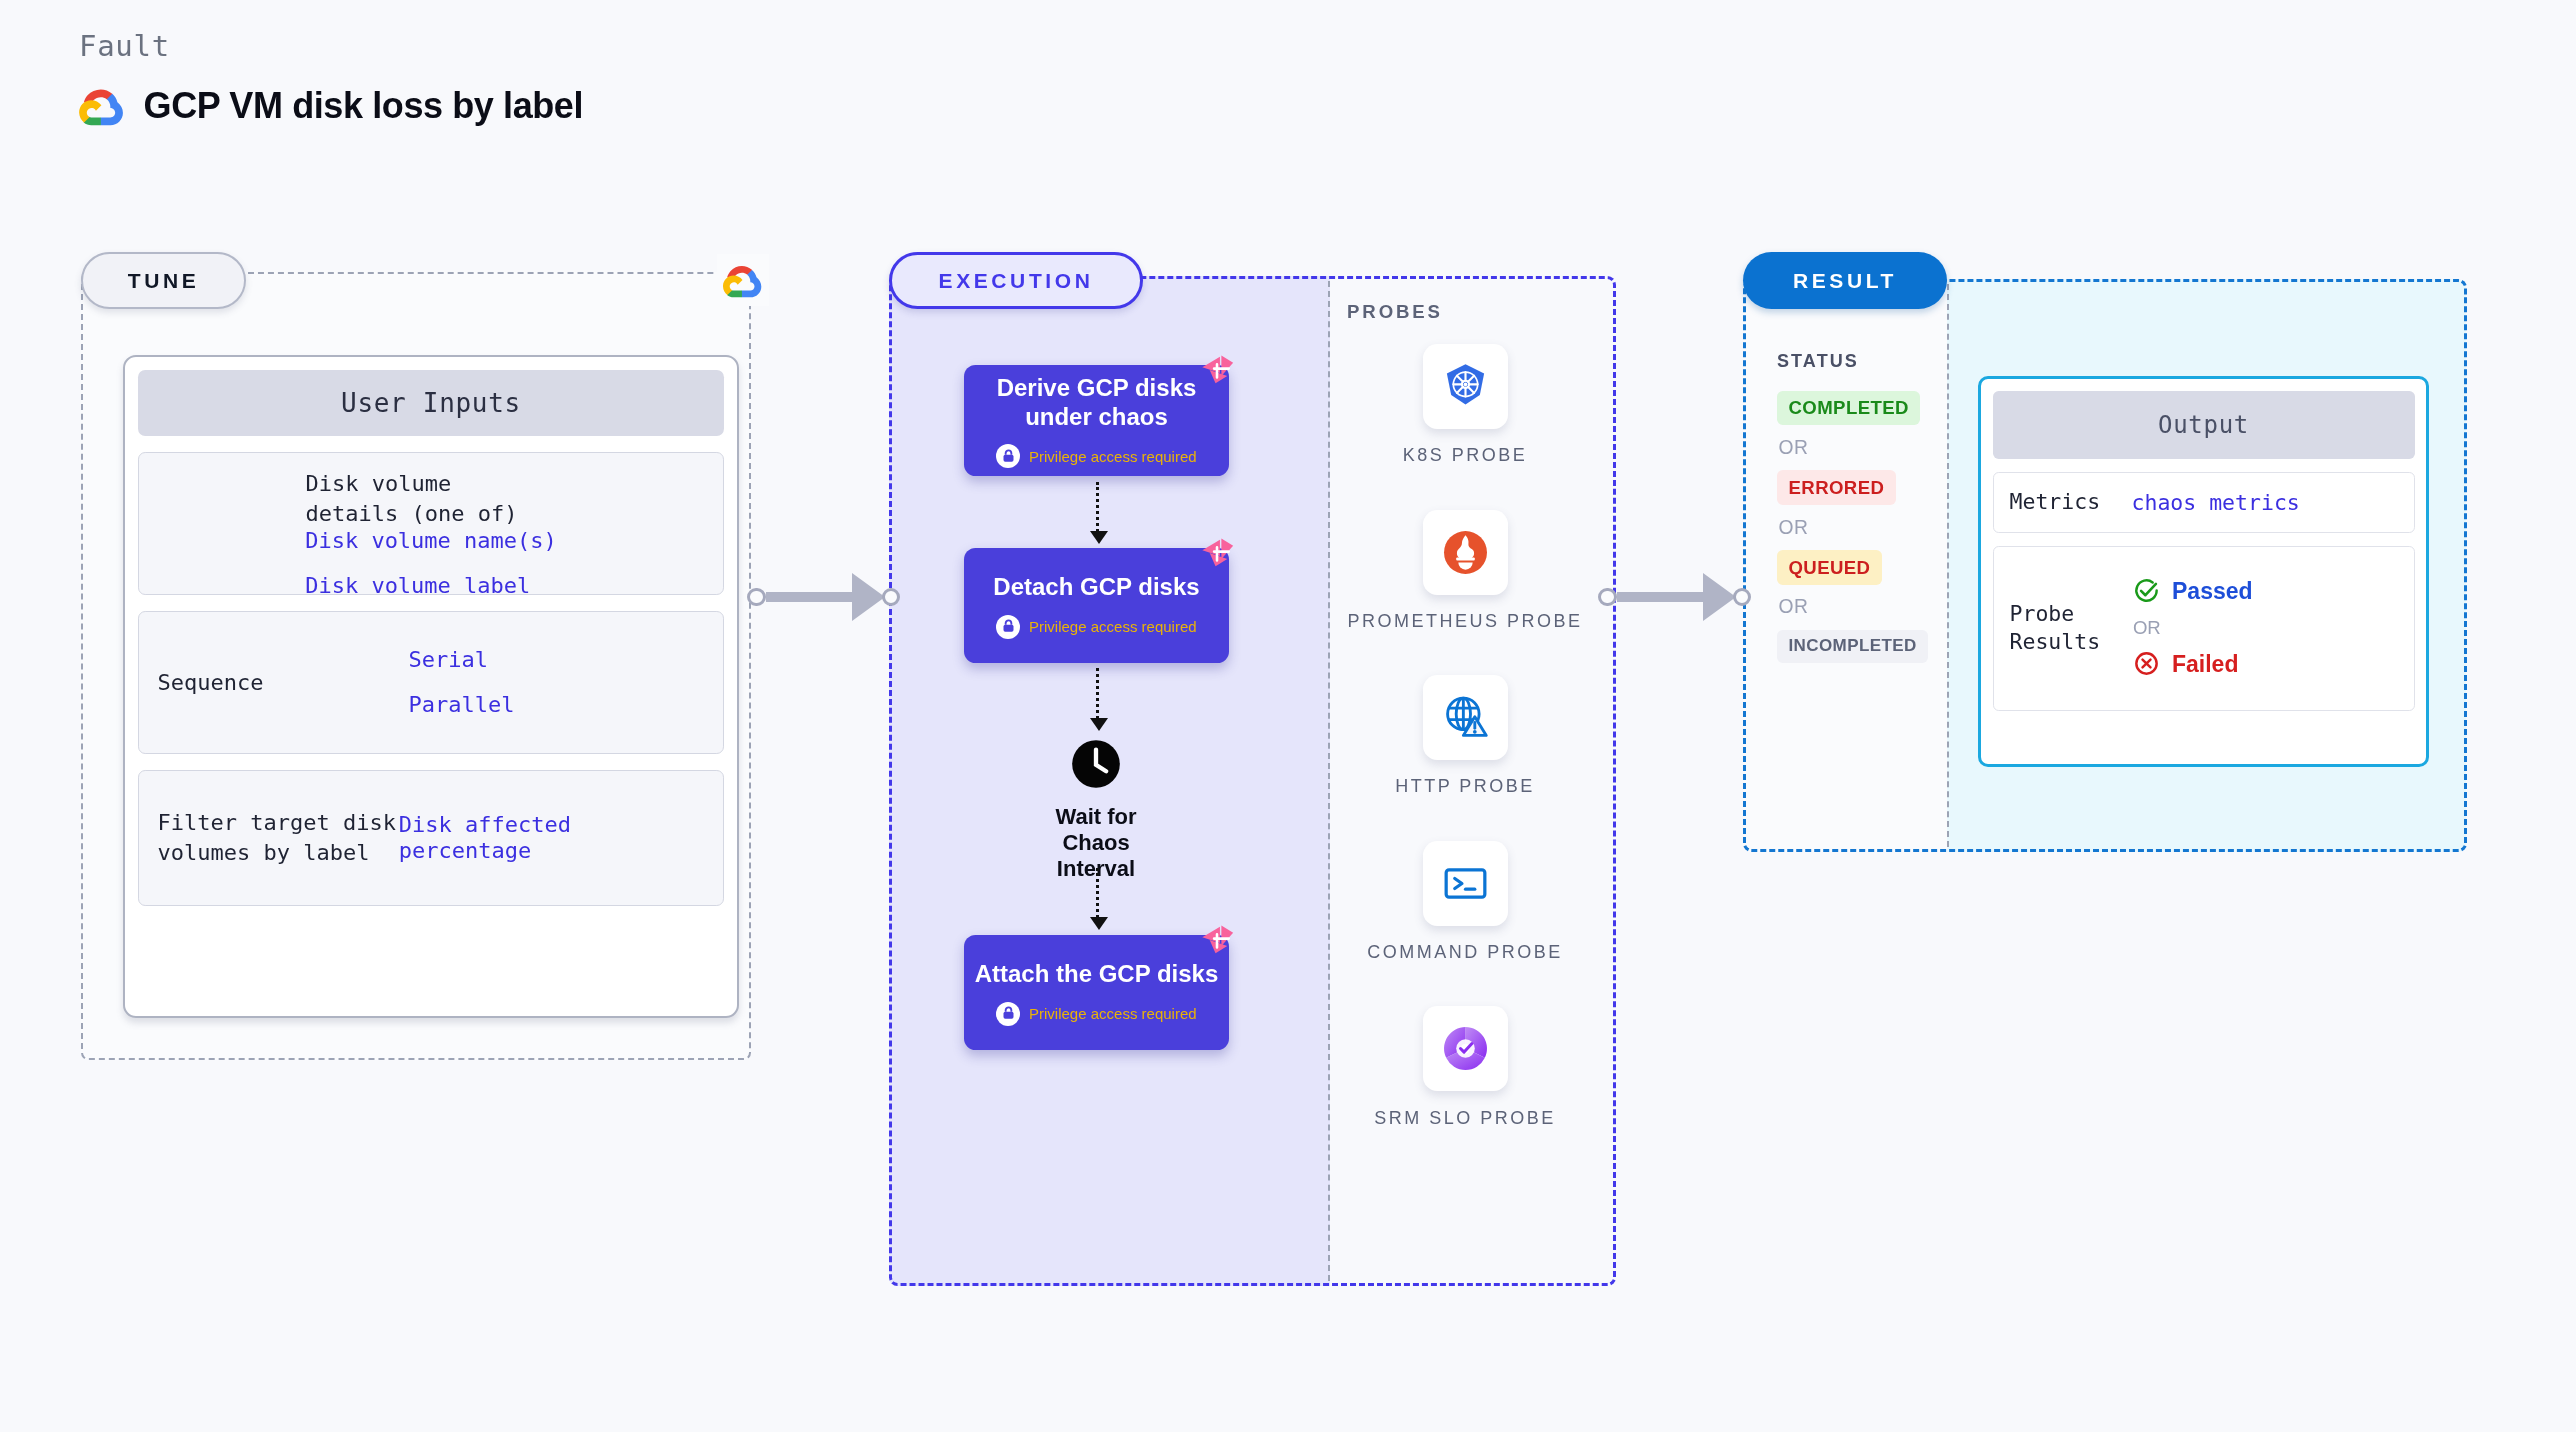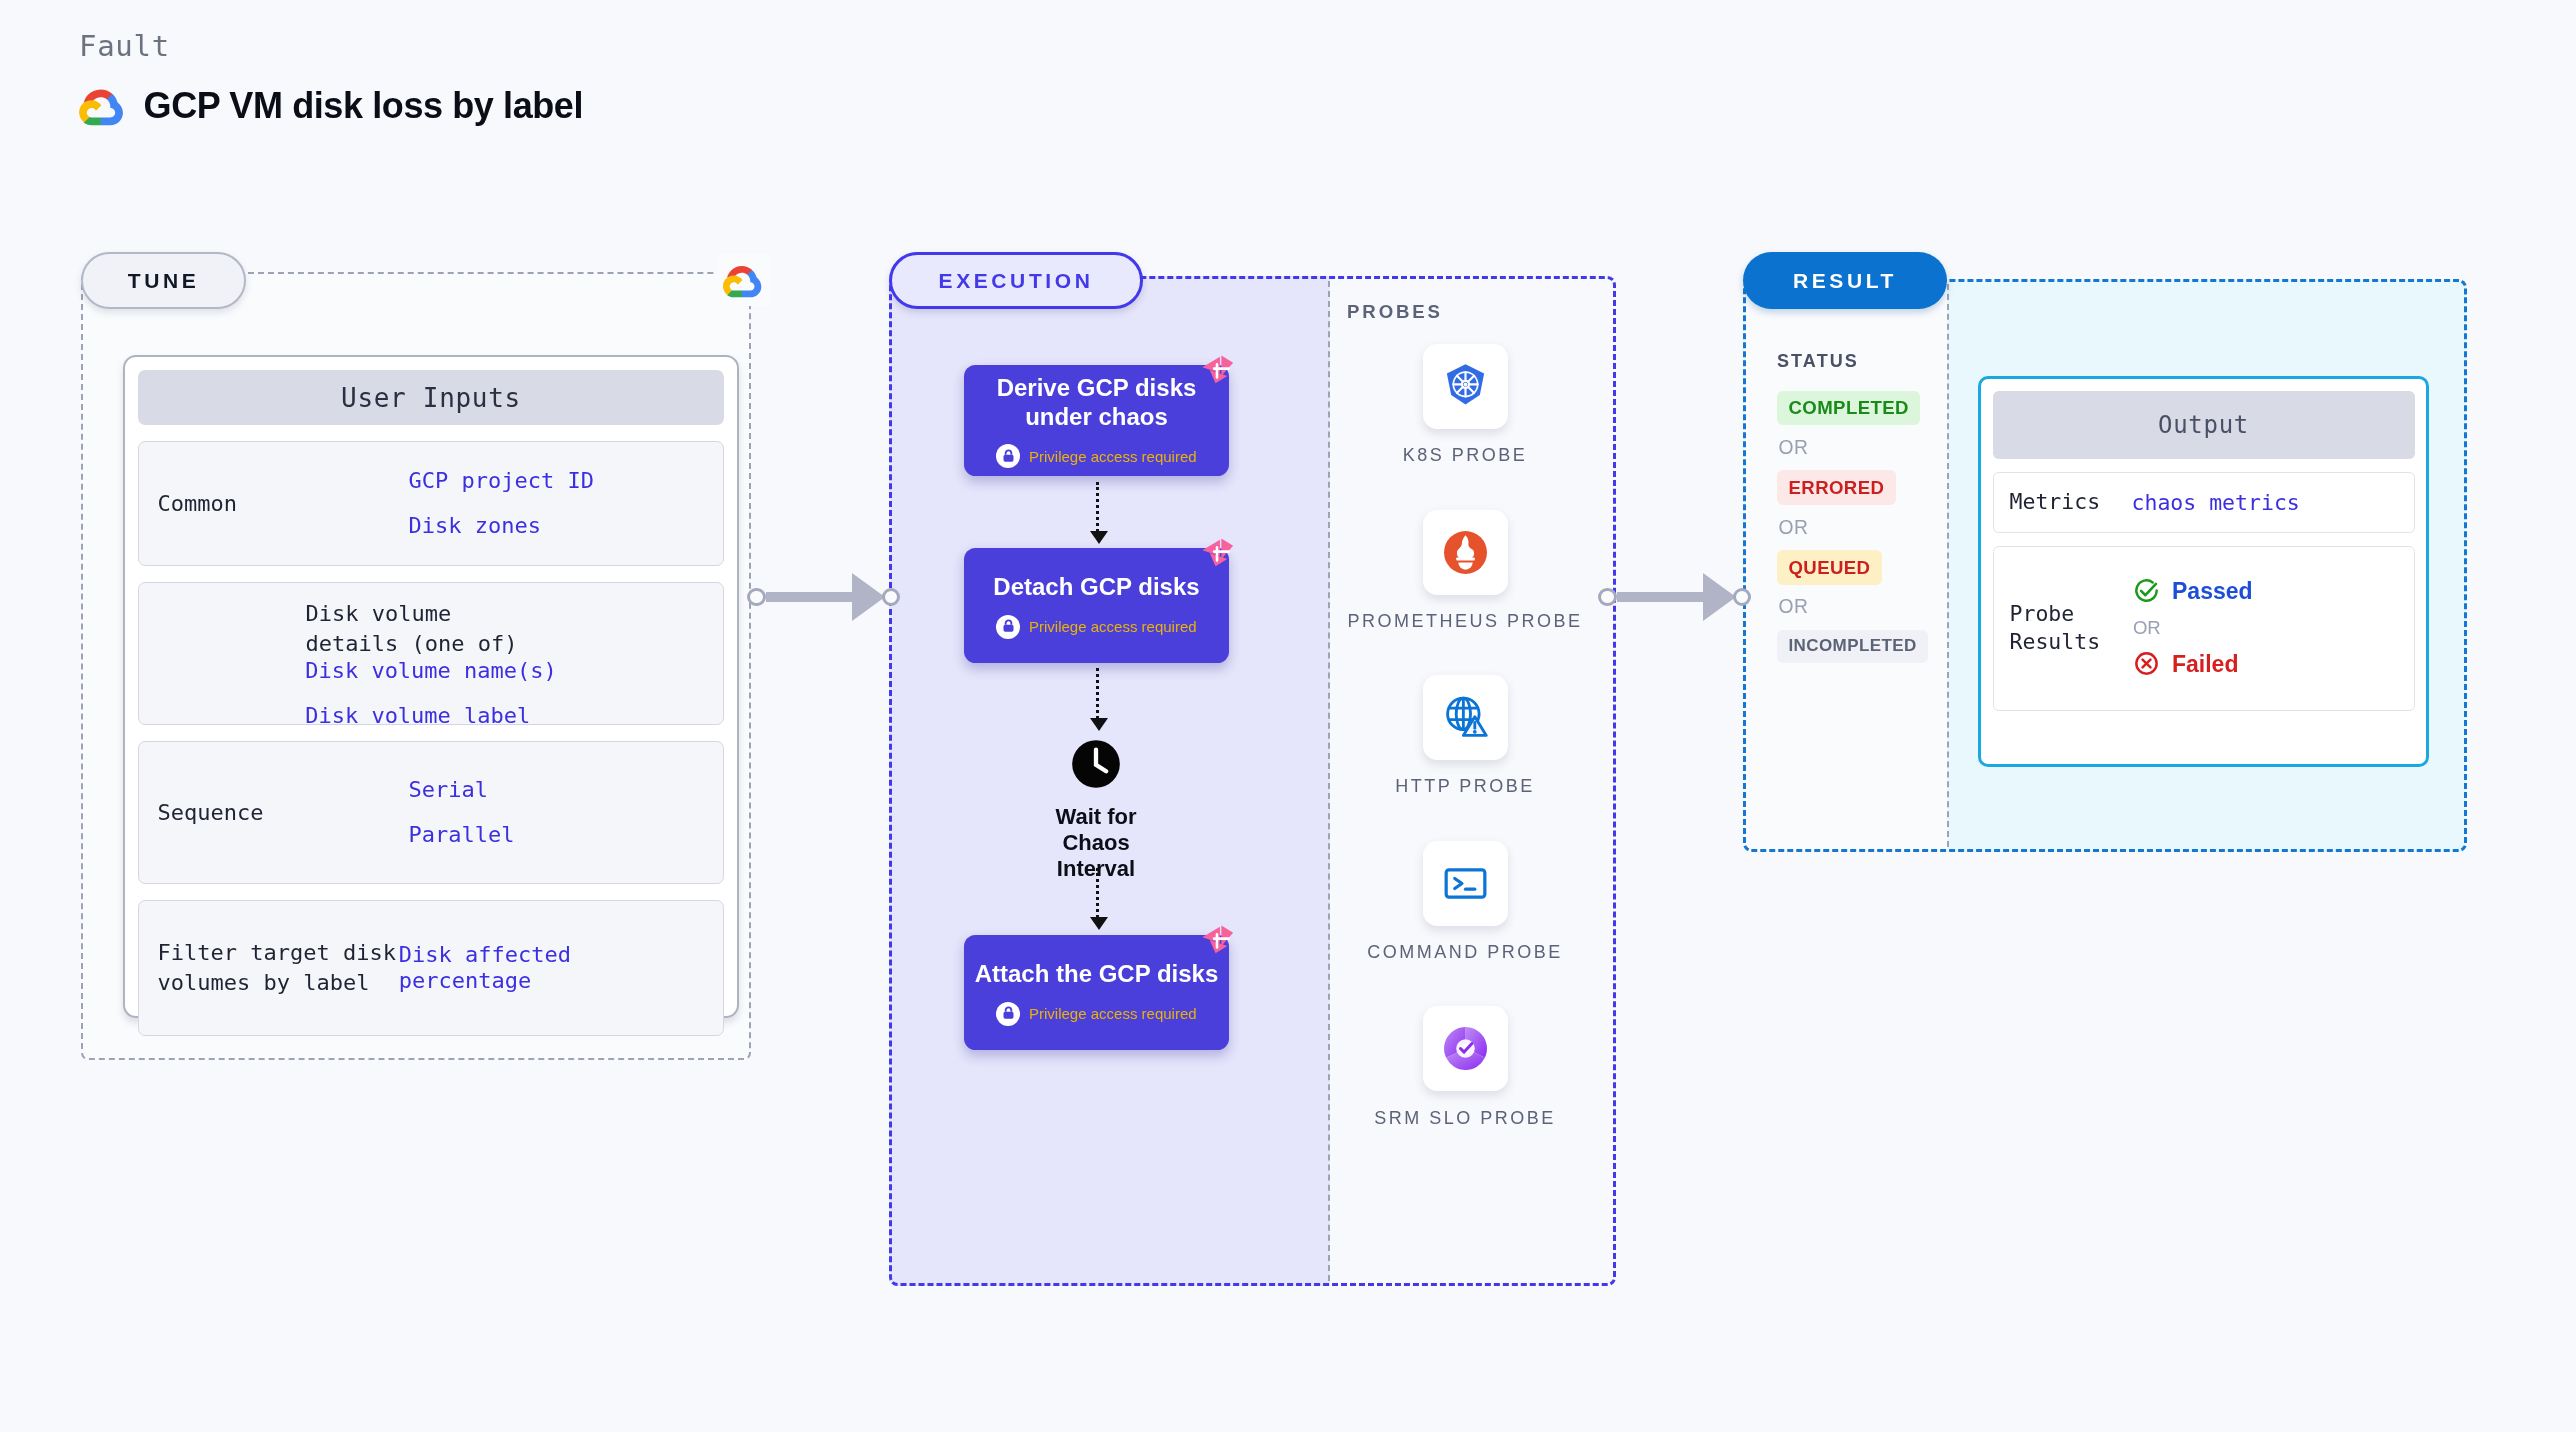--- a/index.html
+++ b/index.html
@@ -38,21 +38,21 @@
     box-shadow:0 3.6px 7.2px rgba(80,90,120,.16);}
   #gcp-badge-tune{position:absolute;left:717px;top:254px;width:52px;height:52px;
     background:#fafbfd;display:flex;align-items:center;justify-content:center;z-index:7;}
 
   #user-inputs-card{
     position:absolute;left:123px;top:355px;width:616px;height:663px;
     background:#ffffff;border:2.1px solid #aeb3c2;border-radius:13px;box-sizing:border-box;
     box-shadow:0 5px 7.2px rgba(90,95,120,.18);padding:13px;
   }
   #user-inputs-header{
-    height:55px;background:#d8dae6;border-radius:7.2px;
+    height:66px;background:#d8dae6;border-radius:7.2px;
     display:flex;align-items:center;justify-content:center;
     font-size:26px;color:#2b2f42;letter-spacing:0.7px;
   }
   .ui-row{
     margin-top:16px;border:1.4px solid #d4d7e2;border-radius:7.2px;background:#f5f6fa;
     display:flex;align-items:center;box-sizing:border-box;padding:16px 18.6px;
   }
   .ui-row .k{width:251px;font-size:22px;color:#1f2333;line-height:1.35;}
   .ui-row .vals{display:flex;flex-direction:column;gap:18.6px;}
   .ui-row .v{font-size:22px;color:#3b2fe0;line-height:1.2;}
@@ -180,27 +180,20 @@
     <path d="M40.6 18.6 L46 13.2 L46.3 10.9 C36.4 1.9 20.7 2.9 11.8 13.1 C9.4 15.9 7.5 19.4 6.5 23 L8.5 22.7 L19.3 20.9 L20.1 20.1 C24.9 14.8 33 14.1 38.5 18.4 Z" fill="#ea4335"></path>
     <path d="M53.6 22.8 C52.4 18.2 49.9 14.1 46.3 11 L38.7 18.6 C41.9 21.2 43.8 25.2 43.7 29.4 L43.7 30.8 C47.4 30.8 50.4 33.8 50.4 37.5 C50.4 41.2 47.4 44.1 43.7 44.1 L30.3 44.1 L29 45.5 L29 53.6 L30.3 54.9 L43.7 54.9 C53.3 55 61.2 47.4 61.3 37.8 C61.3 31.9 58.4 26.4 53.6 22.8 Z" fill="#4285f4"></path>
     <path d="M16.9 54.9 L30.3 54.9 L30.3 44.1 L16.9 44.1 C15.9 44.1 15 43.9 14.2 43.5 L12.3 44.1 L6.9 49.4 L6.4 51.2 C9.4 53.6 13.1 54.9 16.9 54.9 Z" fill="#34a853"></path>
     <path d="M16.9 20 C7.3 20.1 -0.4 28 0 37.6 C0.2 43 2.7 48 6.9 51.2 L14.7 43.5 C11.3 42 9.8 38 11.3 34.7 C12.8 31.3 16.8 29.8 20.1 31.3 C21.6 32 22.8 33.2 23.5 34.7 L31.2 27 C27.9 22.6 22.6 20 16.9 20 Z" fill="#fbbc05"></path>
   </svg>
 </div>
 
 <div id="user-inputs-card">
   <div id="user-inputs-header" class="mono">User Inputs</div>
 
-  <div class="ui-row" id="row-common">
-    <div class="k mono">Common</div>
-    <div class="vals">
-      <div class="v mono">GCP project ID</div>
-      <div class="v mono">Disk zones</div>
-    </div>
-  </div>
 
   <div class="ui-row" id="row-volume">
     <div class="k mono">Disk volume details (one of)</div>
     <div class="vals">
       <div class="v mono">Disk volume name(s)</div>
       <div class="v mono">Disk volume label</div>
     </div>
   </div>
 
   <div class="ui-row" id="row-sequence">

